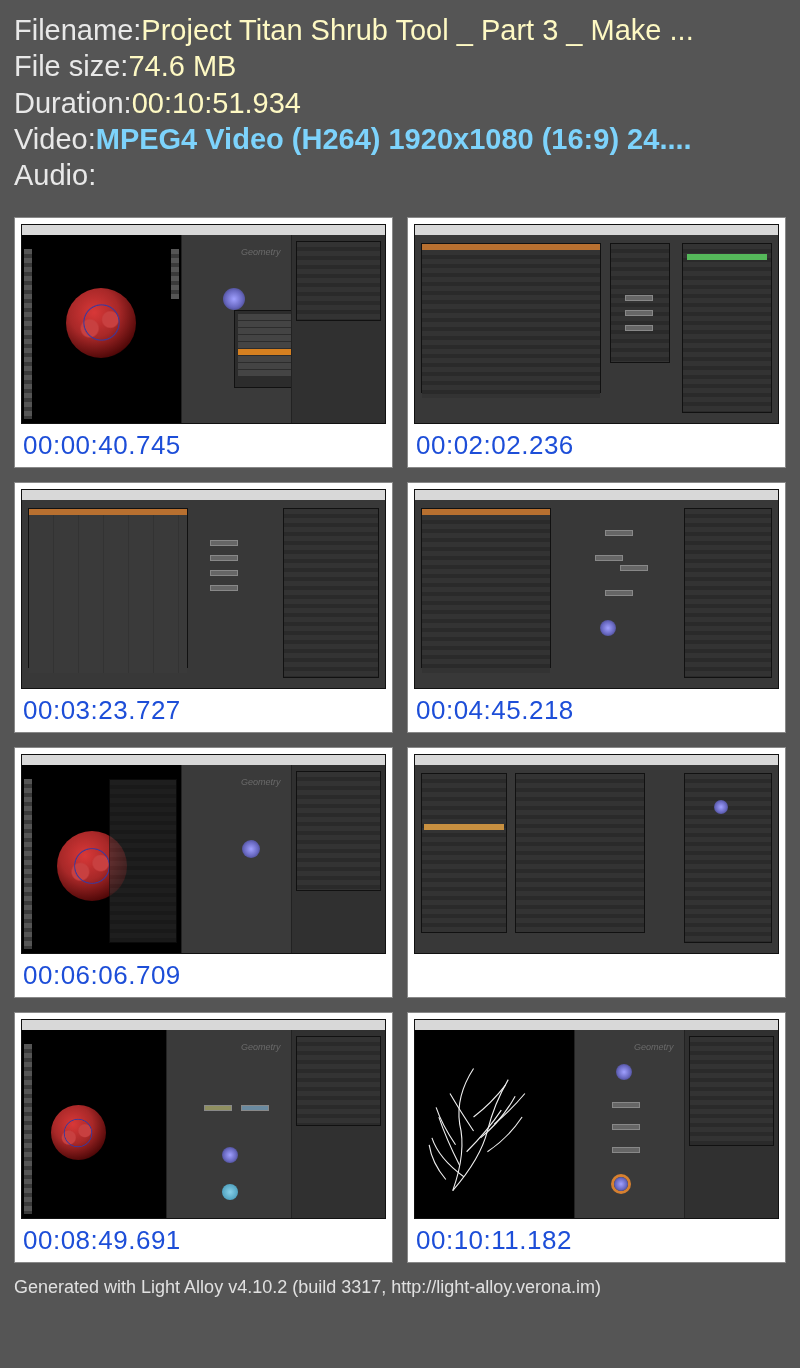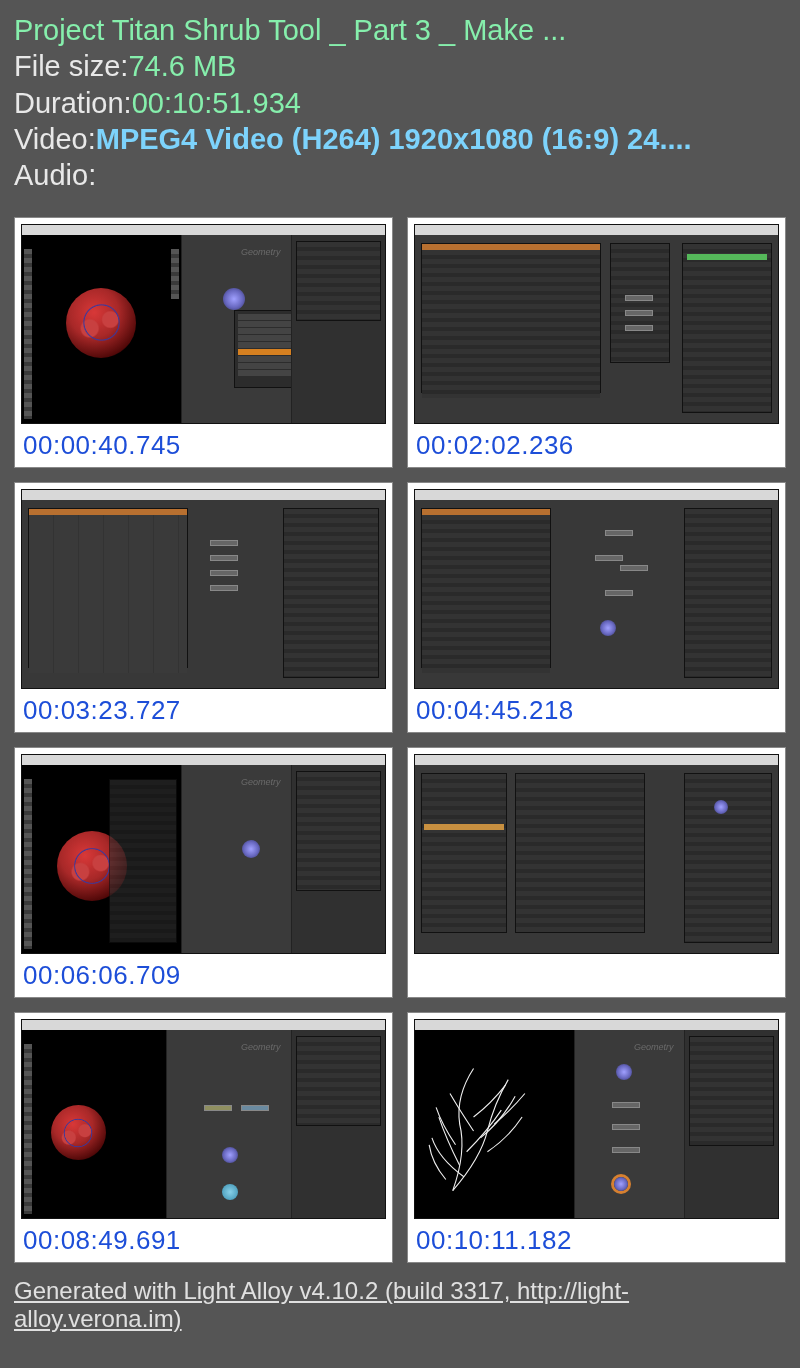--- a/index.html
+++ b/index.html
@@ -11,21 +11,21 @@
   }
   .info-block {
     padding: 12px 14px 8px 14px;
     font-size: 29px;
     line-height: 1.25;
     white-space: nowrap;
     overflow: hidden;
   }
   .info-row { display: flex; }
   .info-label { color: #e8e8e8; }
-  .val-yellow { color: #86efac; }
+  .val-yellow { color: #fef9c3; }
   .val-cyan { color: #7dd3fc; font-weight: bold; }
   .val-orange { color: #e09040; }
   .gap { height: 10px; }
 
   .thumbs {
     display: grid;
     grid-template-columns: 1fr 1fr;
     gap: 14px 14px;
     padding: 6px 14px 8px 14px;
   }
@@ -45,24 +45,23 @@
     display: flex;
   }
   .thumb-time {
     color: #1d4ed8;
     font-size: 26px;
     padding: 6px 8px 6px 8px;
     letter-spacing: 0.5px;
   }
 
   .footer {
-    font-size: 24px;
+    font-size: 18px;
     color: #e0e0e0;
     padding: 6px 14px 14px 14px;
-    text-decoration: underline;
   }
 
   
   .hou-titlebar {
     position: absolute; top: 0; left: 0; right: 0; height: 10px;
     background: #d8d8d8;
   }
   .hou-body {
     position: absolute; top: 10px; left: 0; right: 0; bottom: 0;
     background: #383838;
@@ -113,20 +112,21 @@
     position: absolute; inset: 10px;
   }
   .branches svg { width: 100%; height: 100%; }
   .branches path { stroke: #efefef; stroke-width: 0.8; fill: none; }
 </style>
 </head>
 <body>
 
 <div class="info-block">
   <div class="info-row">
+    <span class="info-label">Filename: </span>
     <span class="val-yellow">Project Titan Shrub Tool _ Part 3 _ Make ...</span>
   </div>
   <div class="info-row">
     <span class="info-label">File size: </span>
     <span class="val-yellow">74.6 MB</span>
   </div>
   <div class="info-row">
     <span class="info-label">Duration: </span>
     <span class="val-yellow">00:10:51.934</span>
   </div>

